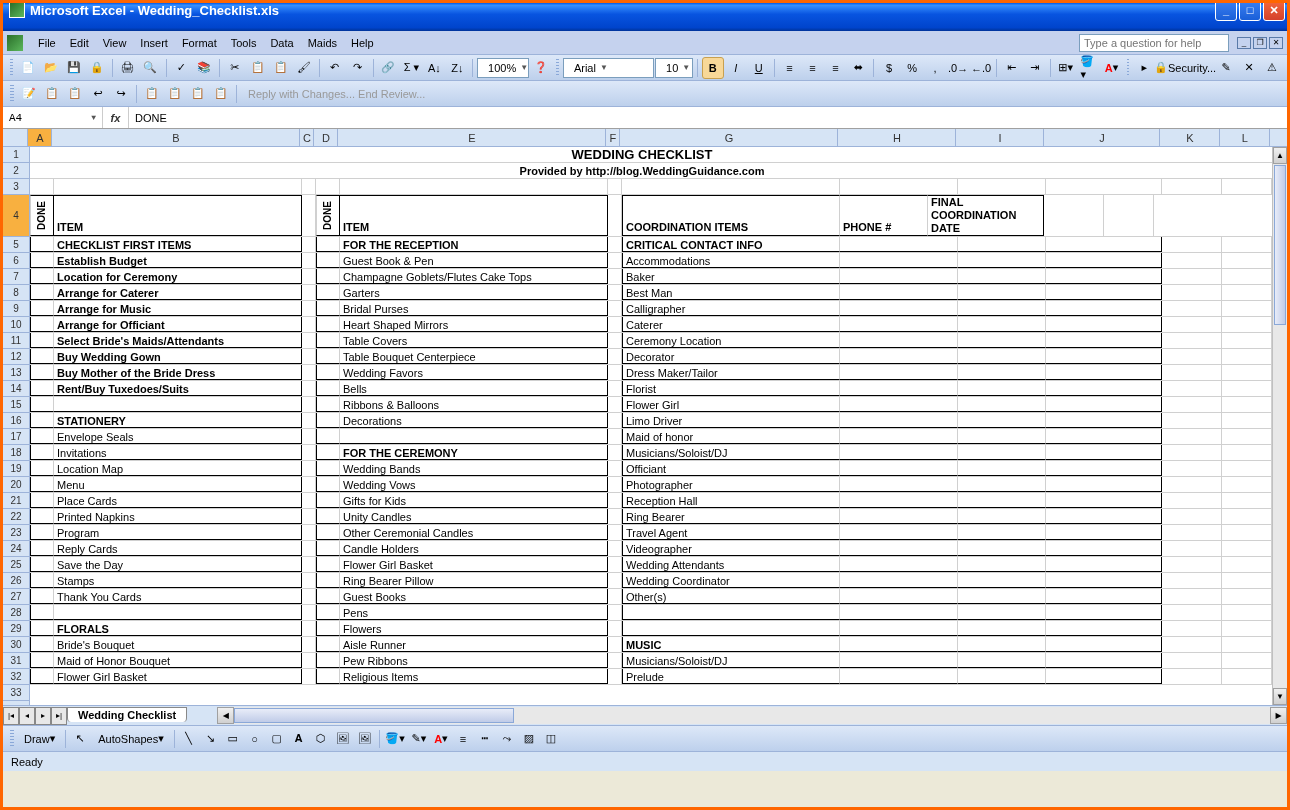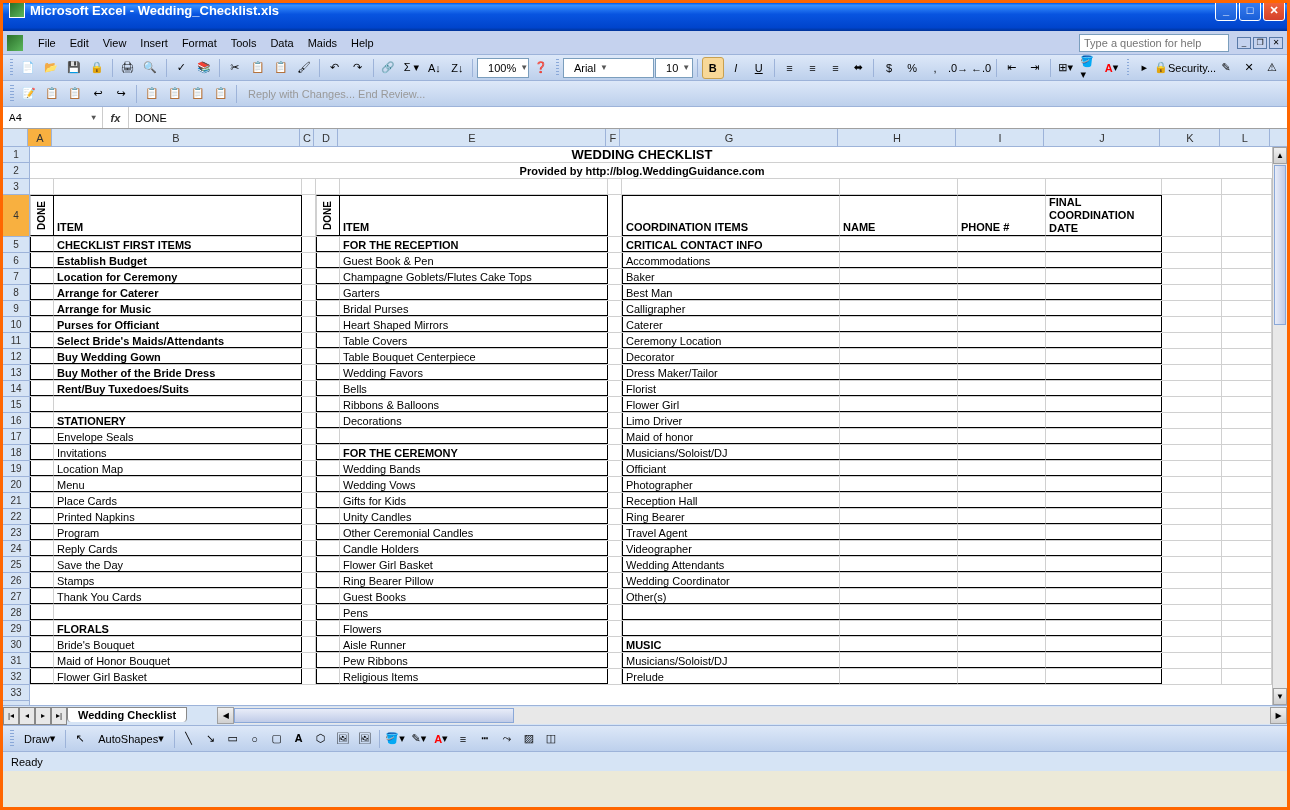--- a/index.html
+++ b/index.html
@@ -314,21 +314,20 @@
       </div>
 
     <div class="cellrow tall">
       <div class="cell cA bold bdr-t bdr-l bdr-b vtext">DONE</div>
       <div class="cell cB bold bdr-t bdr-r bdr-b">ITEM</div>
       <div class="cell cC"></div>
       <div class="cell cD bold bdr-t bdr-l bdr-b vtext">DONE</div>
       <div class="cell cE bold bdr-t bdr-r bdr-b">ITEM</div>
       <div class="cell cF"></div>
       <div class="cell cG bold bdr-t bdr-l bdr-b">COORDINATION ITEMS</div>
-      <div class="cell cH bold bdr-t bdr-b">NAME</div>
       <div class="cell cI bold bdr-t bdr-b">PHONE #</div>
       <div class="cell cJ bold bdr-t bdr-r bdr-b" style="white-space:normal;line-height:13px;align-items:flex-start">FINAL COORDINATION DATE</div>
       <div class="cell cK"></div>
         <div class="cell cL"></div>
     </div>
     <div id="data-rows">
         <div class="cellrow">
           <div class="cell cA bdr-l bdr-b"></div>
           <div class="cell cB bdr-r bdr-b bold">CHECKLIST FIRST ITEMS</div>
           <div class="cell cC"></div>
@@ -393,21 +392,21 @@
           <div class="cell cF"></div>
           <div class="cell cG bdr-l bdr-b ">Calligrapher</div>
           <div class="cell cH bdr-b"></div>
           <div class="cell cI bdr-b"></div>
           <div class="cell cJ bdr-r bdr-b"></div>
           <div class="cell cK"></div>
           <div class="cell cL"></div>
         </div>
         <div class="cellrow">
           <div class="cell cA bdr-l bdr-b"></div>
-          <div class="cell cB bdr-r bdr-b bold">Purses for Officiant</div>
+          <div class="cell cB bdr-r bdr-b bold">Arrange for Officiant</div>
           <div class="cell cC"></div>
           <div class="cell cD bdr-l bdr-b"></div>
           <div class="cell cE bdr-r bdr-b ">Heart Shaped Mirrors</div>
           <div class="cell cF"></div>
           <div class="cell cG bdr-l bdr-b ">Caterer</div>
           <div class="cell cH bdr-b"></div>
           <div class="cell cI bdr-b"></div>
           <div class="cell cJ bdr-r bdr-b"></div>
           <div class="cell cK"></div>
           <div class="cell cL"></div>

